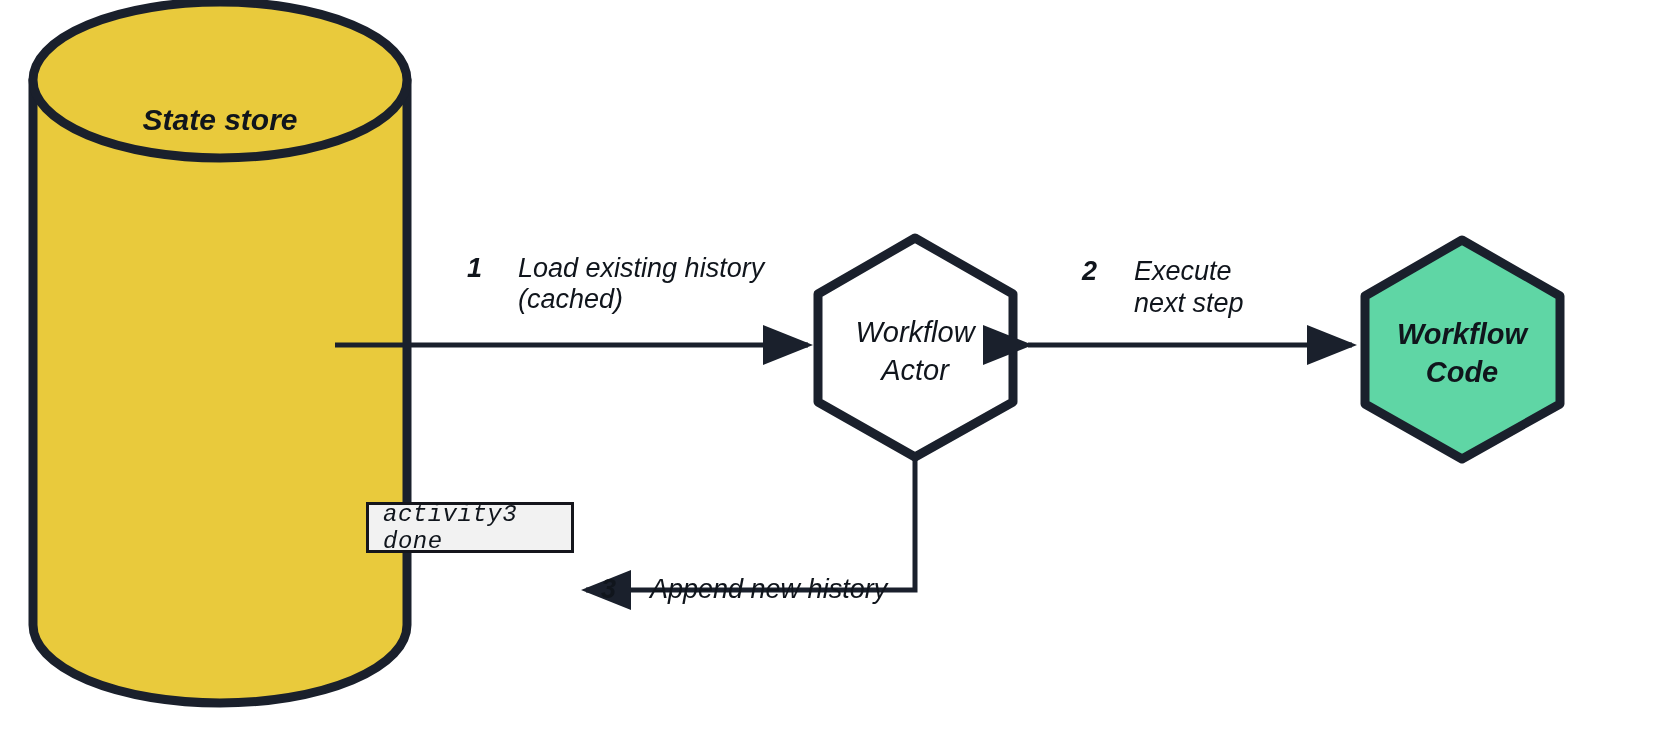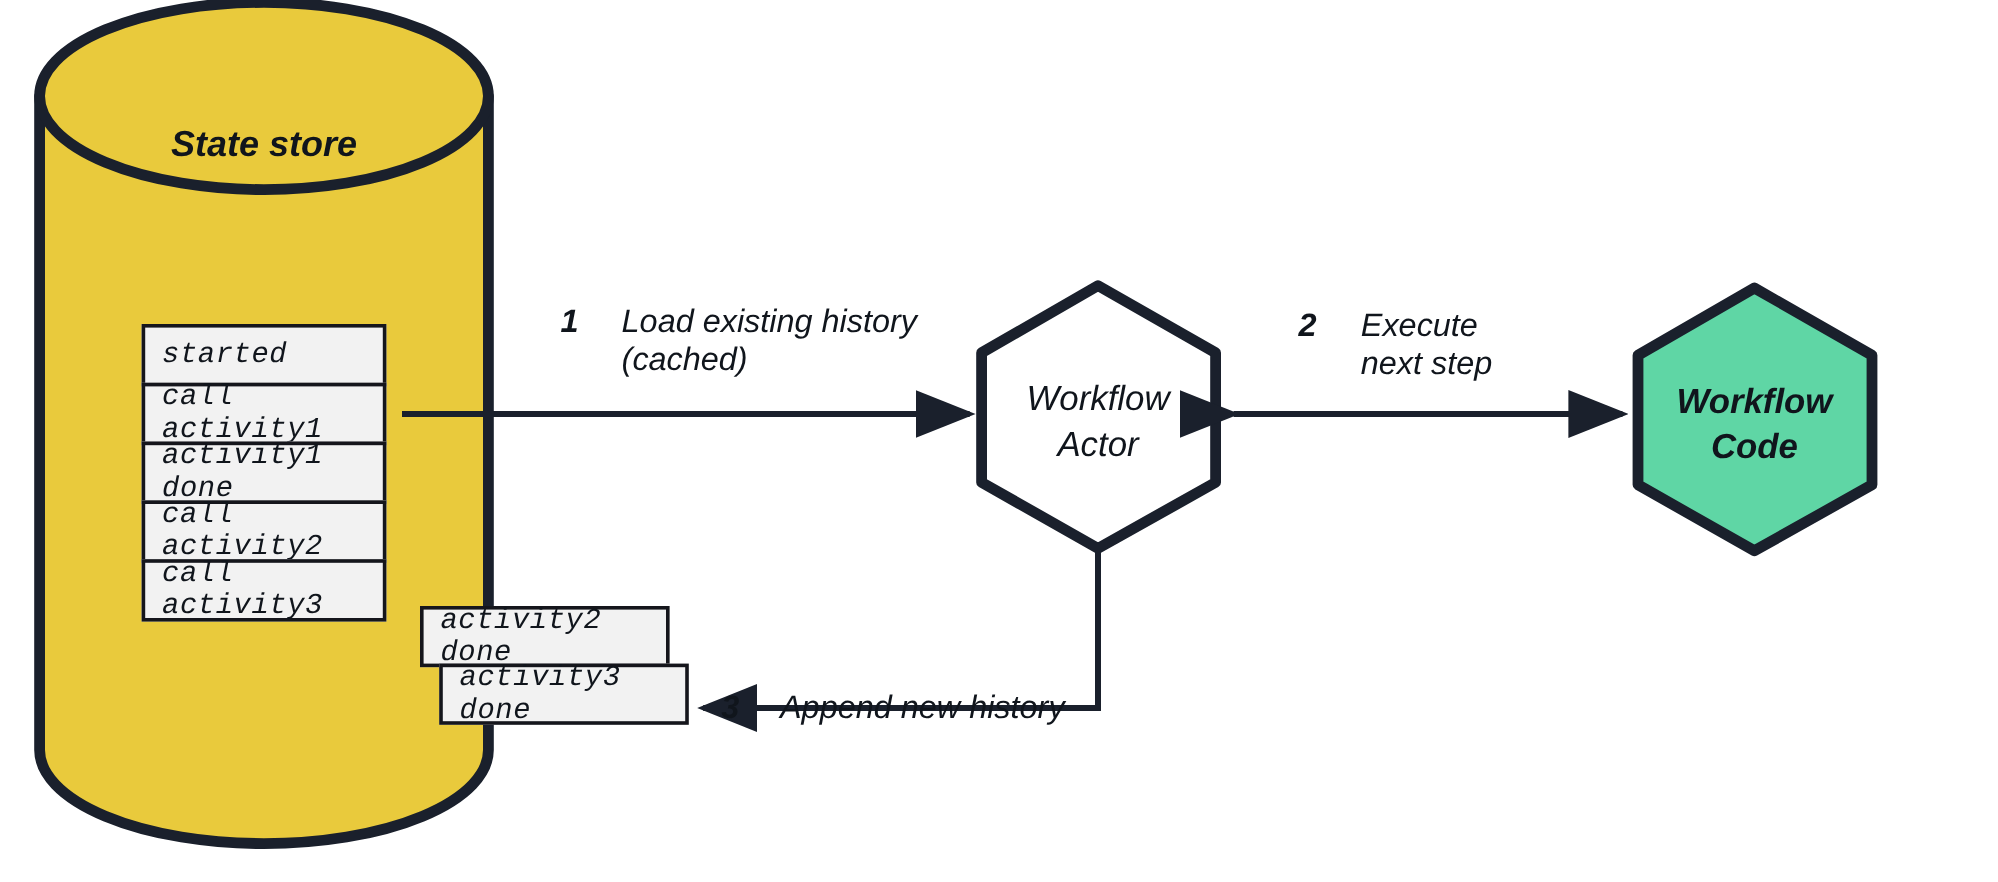--- a/index.html
+++ b/index.html
@@ -125,26 +125,18 @@
       <text class="step-text" x="1134" y="280">Execute</text>
       <text class="step-text" x="1134" y="312">next step</text>
     </g>
 
     <g>
       <text class="step-num" x="601" y="598">3</text>
       <text class="step-text" x="650" y="598">Append new history</text>
     </g>
   </svg>
 
-  <div class="history-table" style="left:118px; top:270px; width:204px;">
-    <div class="row-cell" style="position:relative; left:0; top:0; width:204px; height:52px;">started</div>
-    <div class="row-cell" style="position:relative; left:0; top:-3px; width:204px; height:52px;">call activity1</div>
-    <div class="row-cell" style="position:relative; left:0; top:-6px; width:204px; height:52px;">activity1 done</div>
-    <div class="row-cell" style="position:relative; left:0; top:-9px; width:204px; height:52px;">call activity2</div>
-    <div class="row-cell" style="position:relative; left:0; top:-12px; width:204px; height:52px;">call activity3</div>
-  </div>
 
   <div class="history-table" style="left:350px; top:505px; width:208px;">
-    <div class="row-cell" style="position:relative; left:0; top:0; width:208px; height:51px;">activity2 done</div>
     <div class="row-cell" style="position:relative; left:16px; top:-3px; width:208px; height:51px;">activity3 done</div>
   </div>
 
 </div>
 
 </body></html>

